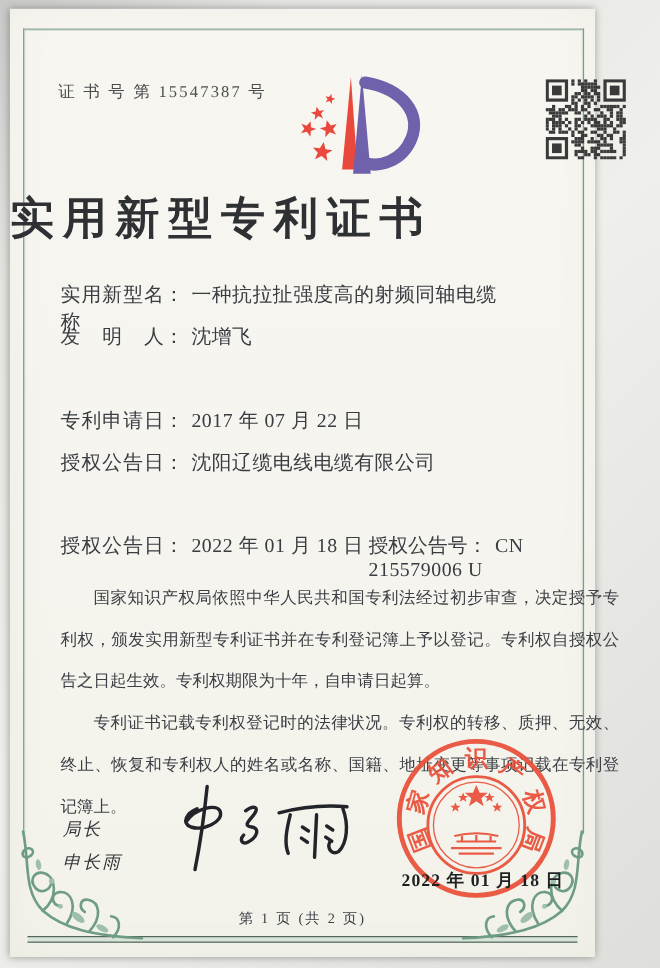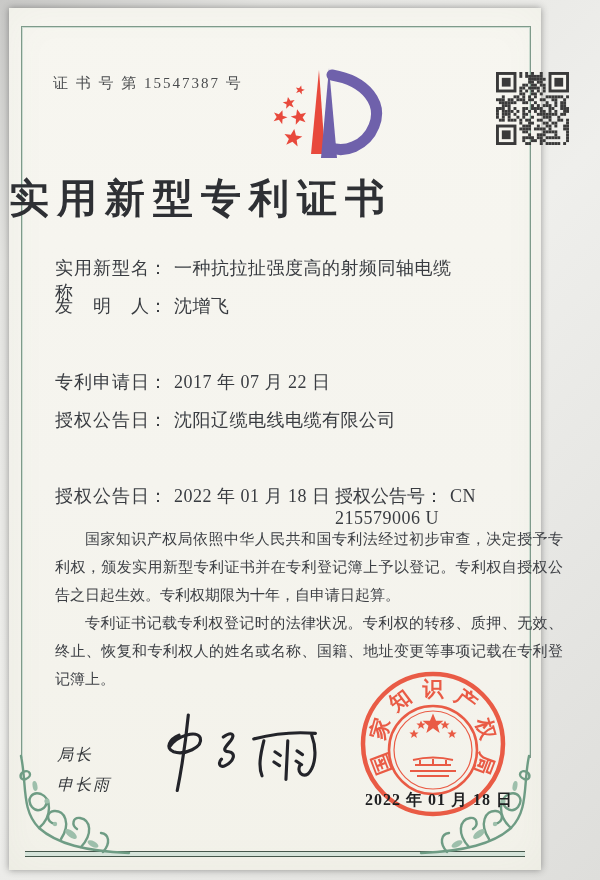--- a/index.html
+++ b/index.html
@@ -29,21 +29,21 @@
     font-size:40px;letter-spacing:8px;color:#2e3034;font-weight:600;
   }
   .frow{position:absolute;left:46px;width:510px;height:22px;font-size:18px;color:#393c41;}
   .flabel{display:inline-block;width:94px;text-align:justify;text-align-last:justify;vertical-align:top;}
   .fcolon{display:inline-block;margin-right:7px;}
   .fvalue{letter-spacing:.5px;}
   .fpair2{position:absolute;left:280px;top:0;}
   .fpair2 .flabel{width:90px;}
   .paras{
     position:absolute;left:46px;top:517px;width:508px;
-    font-size:15px;line-height:28px;color:#3c3f44;text-align:justify;
+    font-size:15px;line-height:38px;color:#3c3f44;text-align:justify;
   }
   .paras p{margin:0;text-indent:2em;}
   .signer{
     position:absolute;left:48px;top:732px;font-size:16px;color:#33363a;line-height:30px;letter-spacing:2px;font-style:italic;
   }
   .signature{position:absolute;left:148px;top:700px;width:175px;height:95px;}
   .seal{position:absolute;left:348px;top:660px;width:152px;height:152px;opacity:.92;z-index:2;}
   .seal-date{
     position:absolute;left:356px;top:782px;z-index:3;font-size:16px;color:#1f2022;
     letter-spacing:1px;font-weight:600;
@@ -440,15 +440,16 @@
     </g>
     <g fill="#9dbfab" stroke="none">
       <ellipse cx="58" cy="80" rx="7" ry="3.2" transform="rotate(38,58,80)"></ellipse>
       <ellipse cx="80" cy="90" rx="6" ry="2.8" transform="rotate(28,80,90)"></ellipse>
       <ellipse cx="22" cy="32" rx="5" ry="2.4" transform="rotate(80,22,32)"></ellipse>
       <circle cx="34" cy="47" r="2.6"></circle>
       <circle cx="42" cy="70" r="2.2"></circle>
     </g>
   </svg>
 
+  <div class="footer-page">第 1 页 (共 2 页)</div>
   <div class="bottom-rule"></div>
 
 </div>
 
 </body></html>

